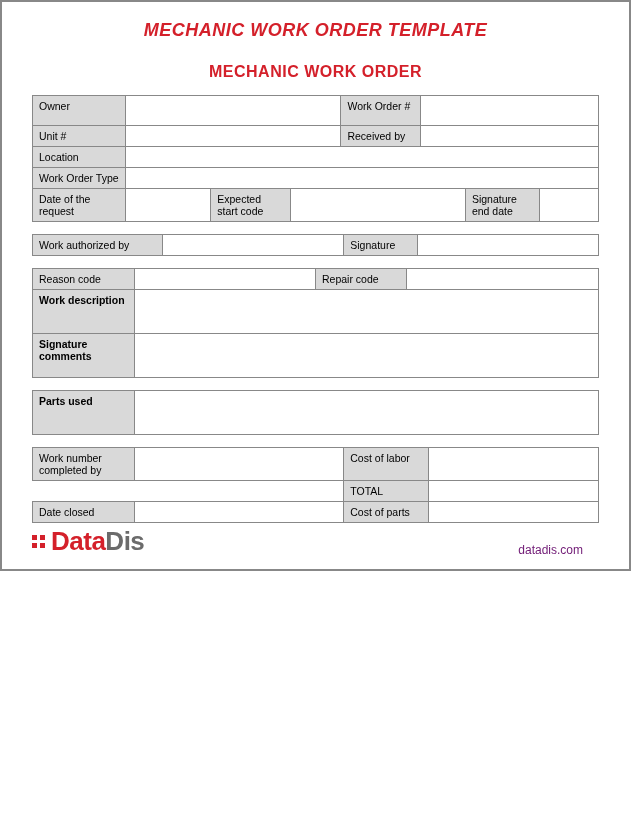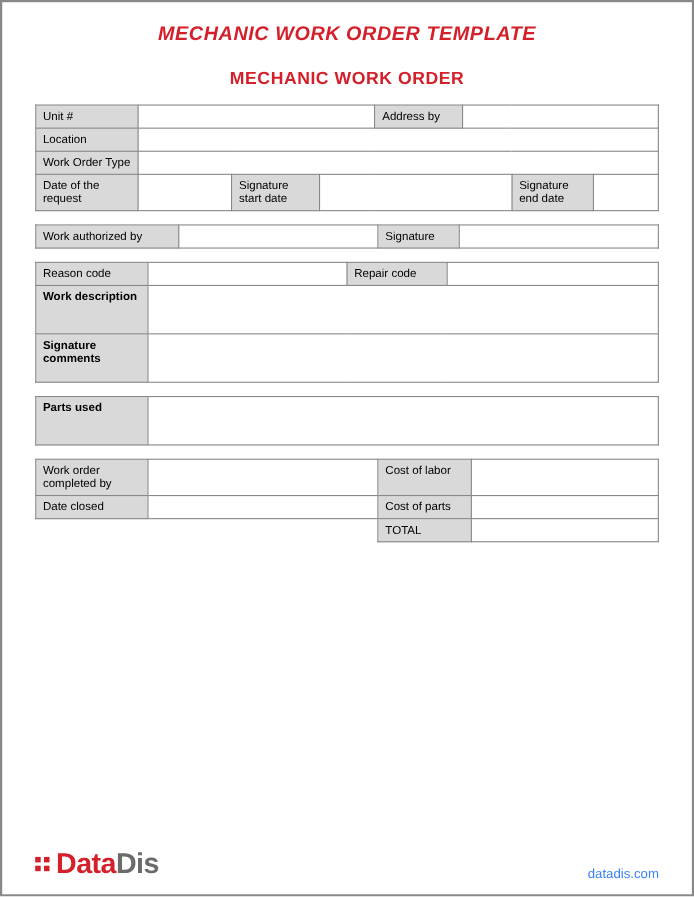--- a/index.html
+++ b/index.html
@@ -4,21 +4,21 @@
 <style>
   * { box-sizing: border-box; margin: 0; padding: 0; }
   body {
     background: #fff;
     font-family: Arial, Helvetica, sans-serif;
     font-size: 11px;
     color: #000;
   }
   .page {
     width: 631px;
-    height: 815px;
+    height: 571px;
     border: 2px solid #888;
     background: #fff;
     padding: 18px 30px 14px 30px;
     position: relative;
   }
   .main-title {
     text-align: center;
     color: #d4202a;
     font-weight: bold;
     font-style: italic;
@@ -64,21 +64,21 @@
   td.label {
     background: #d9d9d9;
     font-weight: normal;
   }
   td.tall { height: 44px; font-weight: bold; }
   td.med { height: 30px; }
   .footer-row {
     position: absolute;
     bottom: 12px;
     left: 30px;
-    right: 30px;
+    right: 46px;
     display: flex;
     justify-content: space-between;
     align-items: flex-end;
   }
   .brand {
     display: flex;
     align-items: center;
     gap: 4px;
   }
   .brand-dots {
@@ -93,21 +93,21 @@
   }
   .brand-text {
     font-size: 26px;
     font-weight: bold;
     letter-spacing: -0.5px;
   }
   .brand-text .red { color: #d4202a; }
   .brand-text .gray { color: #6b6b6b; }
   .site {
     font-size: 12px;
-    color: #3b82f6;
+    color: #701a75;
   }
 </style>
 </head>
 <body>
 
 <div class="page">
 
   <div class="main-title">MECHANIC WORK ORDER TEMPLATE</div>
 
 
@@ -118,38 +118,44 @@
       <col style="width:16.5%">
         <col style="width:15%">
         <col style="width:14%">
         <col style="width:9%">
       <col style="width:14%">
         <col style="width:8%">
         <col style="width:13%">
         <col style="width:10.5%">
     </colgroup>
     <tbody>
+        <tr>
+      <td class="label med">Owner</td>
+      <td class="med" colspan="3"></td>
+      <td class="label med">Work Order #</td>
+      <td class="med" colspan="3"></td>
+    </tr>
     <tr>
       <td class="label">Unit #</td>
       <td colspan="3"></td>
-      <td class="label">Address by</td>
+      <td class="label">Received by</td>
       <td colspan="3"></td>
     </tr>
     <tr>
       <td class="label">Location</td>
       <td colspan="7"></td>
     </tr>
     <tr>
       <td class="label">Work Order Type</td>
       <td colspan="7"></td>
     </tr>
     <tr>
       <td class="label med">Date of the request</td>
       <td class="med"></td>
-      <td class="label med">Signature start date</td>
+      <td class="label med">Expected start code</td>
       <td class="med" colspan="3"></td>
       <td class="label med">Signature end date</td>
       <td class="med"></td>
     </tr>
   </tbody>
     </table>
 
   <table>
     <colgroup>
       <col style="width:23%">
@@ -207,34 +213,34 @@
 
   <table style="margin-bottom:6px;">
     <colgroup>
       <col style="width:18%">
         <col style="width:37%">
         <col style="width:15%">
         <col style="width:30%">
     </colgroup>
     <tbody>
         <tr>
-      <td class="label med">Work order completed by</td>
+      <td class="label med">Work number completed by</td>
       <td class="med"></td>
       <td class="label med">Cost of labor</td>
       <td class="med"></td>
-    </tr>
-    <tr>
-      <td class="label">Date closed</td>
-      <td></td>
-      <td class="label">Cost of parts</td>
-      <td></td>
     </tr>
     <tr>
       <td colspan="2" style="border:none;"></td>
       <td class="label">TOTAL</td>
+      <td></td>
+    </tr>
+    <tr>
+      <td class="label">Date closed</td>
+      <td></td>
+      <td class="label">Cost of parts</td>
       <td></td>
     </tr>
   </tbody>
     </table>
 
   <div class="footer-row">
     <div class="brand">
       <div class="brand-dots">
         <span></span>
           <span></span>

